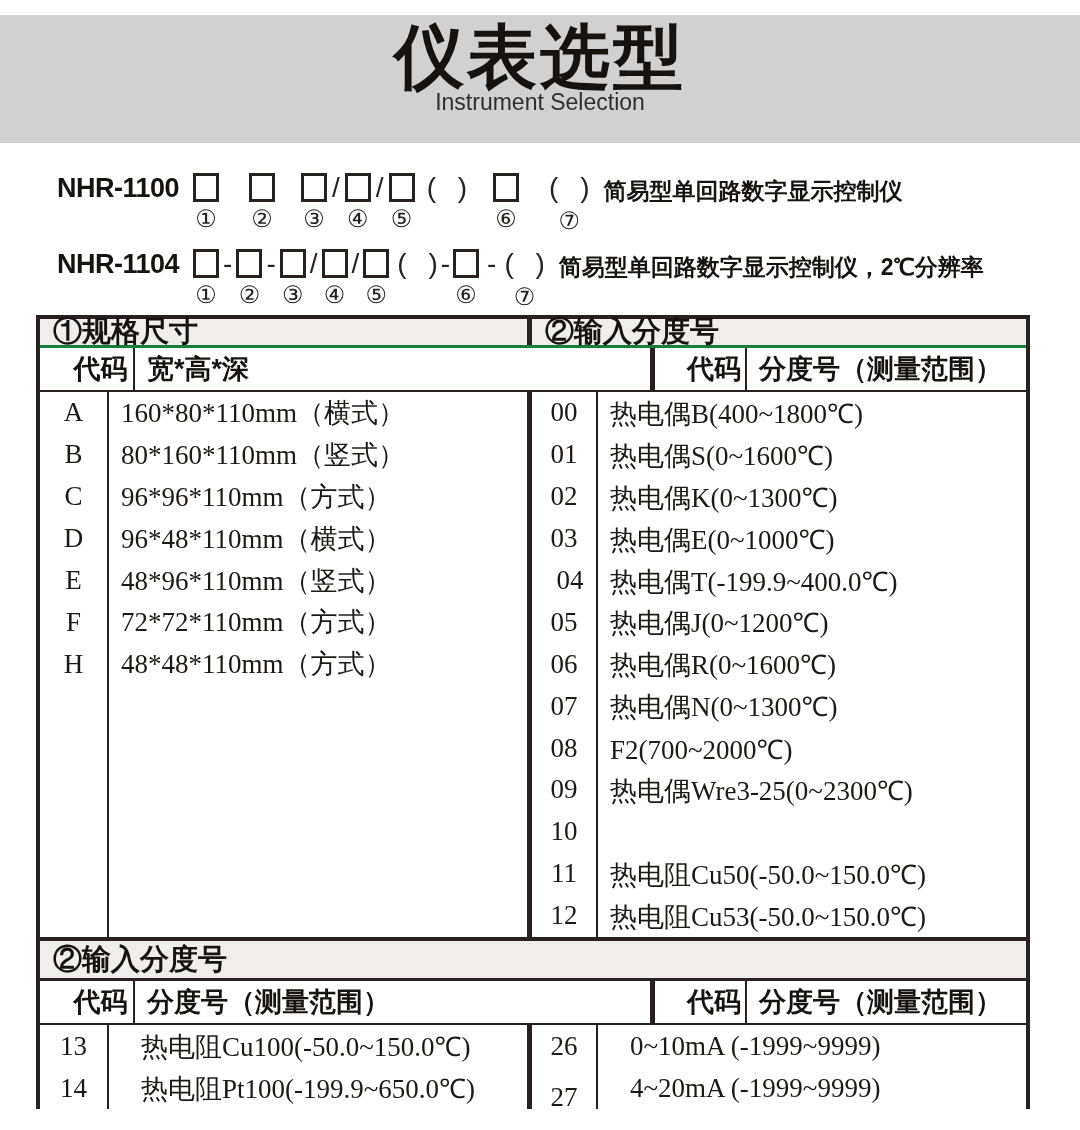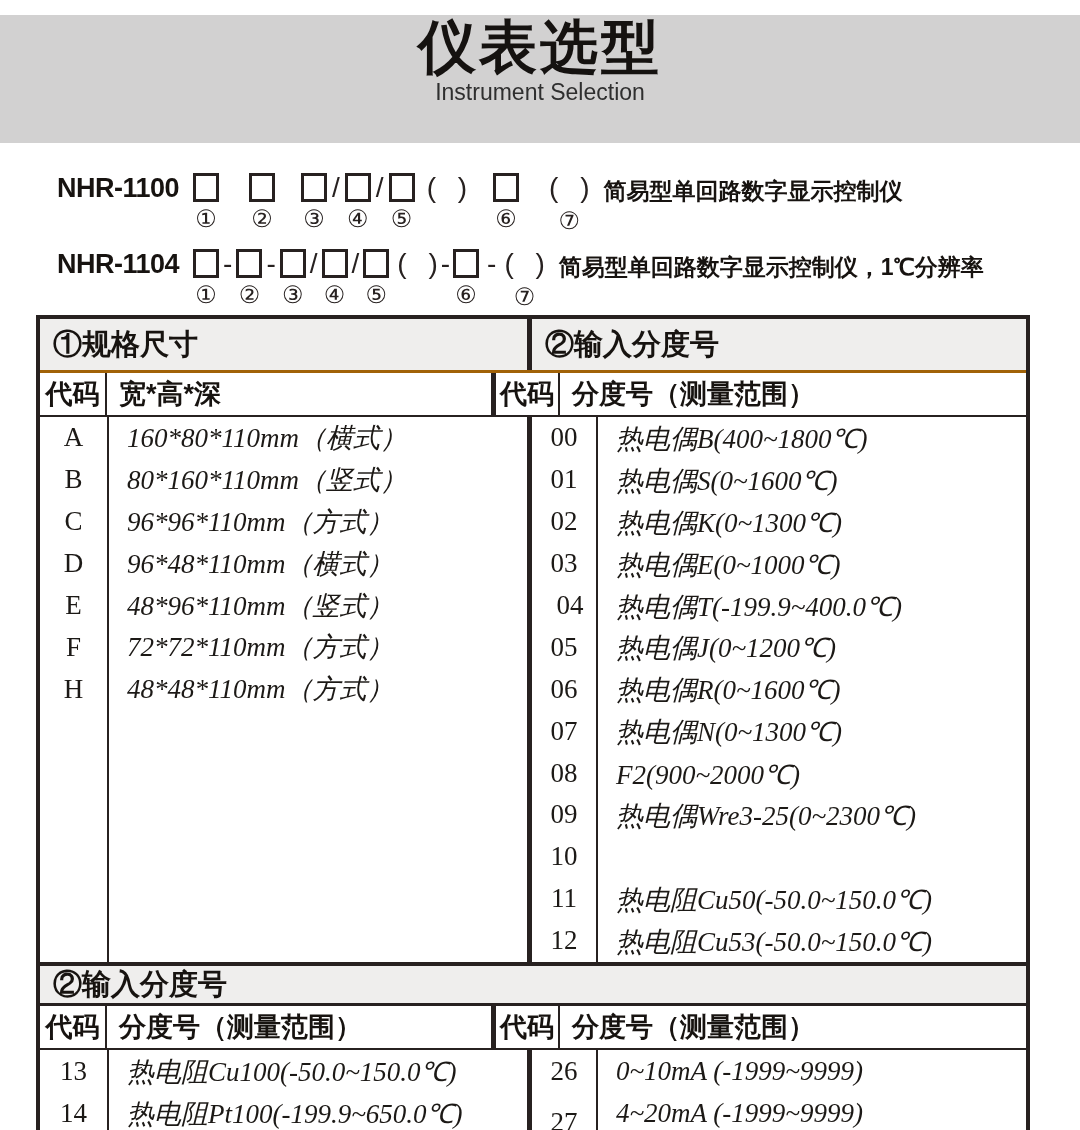--- a/index.html
+++ b/index.html
@@ -1,61 +1,61 @@
 <!DOCTYPE html>
 <html><head>
 <meta charset="utf-8">
 <style>
   * { margin:0; padding:0; box-sizing:border-box; }
   html,body { width:1080px; height:1130px; overflow:hidden; background:#ffffff;
               font-family:"Liberation Sans", sans-serif; color:#1c1916; }
 
   
   .title-band { margin-top:15px; height:128px; background:#d2d1d1; text-align:center; }
-  .title { font-size:58px; font-weight:700; letter-spacing:3px; color:#151210; line-height:64px; }
+  .title { padding-top:10px; font-size:70px; font-weight:700; letter-spacing:3px; color:#151210; line-height:64px; }
   .subtitle { font-size:23px; font-weight:400; color:#2f2f2f; line-height:26px; }
 
   
   .models { margin:28px 0 0 57px; }
   .model-line { display:flex; align-items:flex-start; }
   .model-line.ml2 { margin-top:13px; }
   .model-code { font-size:27px; font-weight:700; letter-spacing:-0.5px; color:#171310; margin-top:2px; white-space:nowrap; }
   .tokens { display:inline-flex; align-items:flex-start; margin-left:12px; }
   .slot { display:inline-flex; flex-direction:column; align-items:center; }
   .cbox { width:26px; height:29px; border:3px solid #272120; margin-top:2px; background:#fff; }
   .sym  { font-size:28px; line-height:33px; font-weight:400; color:#272120; white-space:pre; }
   .sym.paren { word-spacing:14px; }
   .mark { height:26px; font-family:"Liberation Serif", serif; font-size:24px; line-height:26px; margin-top:4px; color:#272120; }
   .model-desc { font-size:23px; font-weight:700; margin:5px 0 0 14px; white-space:nowrap; color:#171310; }
 
   
   .doc-table { margin:5px 0 0 36px; width:994px; border:4px solid #272120; border-bottom:none;
                font-family:"Liberation Serif", serif; }
   .vdiv  { width:5px; background:#272120; align-self:stretch; flex:none; }
-  .sec-hdr-row { display:flex; height:54px; background:#efeeed; border-bottom:3px solid #a16207; }
+  .sec-hdr-row { display:flex; height:29px; background:#efeeed; border-bottom:3px solid #15803d; }
   .hcell { font-family:"Liberation Sans", sans-serif; font-size:29px; font-weight:700;
            display:flex; align-items:center; padding-left:13px; color:#171310; }
   .hcell.left { width:487px; } .hcell.right { flex:1; }
 
   .sub-row { display:flex; height:44px; border-bottom:2px solid #272120;
              font-family:"Liberation Sans", sans-serif; font-size:27px; font-weight:700; color:#171310; }
-  .half { display:flex; width:451px; } .half.right { flex:1; width:auto; }
+  .half { display:flex; width:582px;margin-left:28px; } .half.right { flex:1; width:auto; }
   .sh-code { border-right:2px solid #272120; display:flex; align-items:center; justify-content:center; }
   .w-l { width:67px; } .w-r { width:64px; }
   .sh-desc { flex:1; display:flex; align-items:center; padding-left:12px; }
 
   .body-area { display:flex; min-height:545px; }
   .body-area.sec2body { min-height:0; }
   .bhalf { position:relative; width:487px; } .bhalf.right { flex:1; width:auto; }
   .vline { position:absolute; top:0; bottom:0; width:2px; background:#272120; }
   .vl-l { left:67px; } .vl-r { left:64px; }
   .trow { display:flex; height:41.9px; align-items:center; font-size:27px; color:#1c1916; }
-  .sec2body .trow { height:42px; }
+  .sec2body .trow { height:42px;gap:20px; }
   .c-code { text-align:center; flex:none; }
-  .c-desc { padding-left:20px; white-space:nowrap;font-style:italic; }
+  .c-desc { padding-left:14px; white-space:nowrap; }
 
   .sec2-hdr { height:44px; background:#efeeed; border-top:4px solid #272120; border-bottom:3px solid #272120;
               display:flex; align-items:center; padding-left:13px;
               font-family:"Liberation Sans", sans-serif; font-size:29px; font-weight:700; color:#171310; }
 </style>
 </head>
 <body>
 
 <div class="page">
 
@@ -164,21 +164,21 @@
           </span>
           <span class="slot" style="margin-left: 8px;">
             <span class="sym">-</span>
             <span class="mark"></span>
           </span>
           <span class="slot" style="margin-left: 8px;">
             <span class="sym paren">( )</span>
             <span class="mark">⑦</span>
           </span>
         </span>
-      <span class="model-desc">简易型单回路数字显示控制仪，1℃分辨率</span>
+      <span class="model-desc">简易型单回路数字显示控制仪，2℃分辨率</span>
     </div>
   </section>
 
   <section class="doc-table">
 
     <div class="sec-hdr-row">
       <div class="hcell left">①规格尺寸</div>
       <div class="vdiv"></div>
       <div class="hcell right">②输入分度号</div>
     </div>
@@ -260,21 +260,21 @@
             <div class="trow">
               <div class="c-code" style="width: 64px;">06</div>
               <div class="c-desc">热电偶R(0~1600℃)</div>
             </div>
             <div class="trow">
               <div class="c-code" style="width: 64px;">07</div>
               <div class="c-desc">热电偶N(0~1300℃)</div>
             </div>
             <div class="trow">
               <div class="c-code" style="width: 64px;">08</div>
-              <div class="c-desc">F2(900~2000℃)</div>
+              <div class="c-desc">F2(700~2000℃)</div>
             </div>
             <div class="trow">
               <div class="c-code" style="width: 64px;">09</div>
               <div class="c-desc">热电偶Wre3-25(0~2300℃)</div>
             </div>
             <div class="trow">
               <div class="c-code" style="width: 64px;">10</div>
             </div>
             <div class="trow">
               <div class="c-code" style="width: 64px;">11</div>

